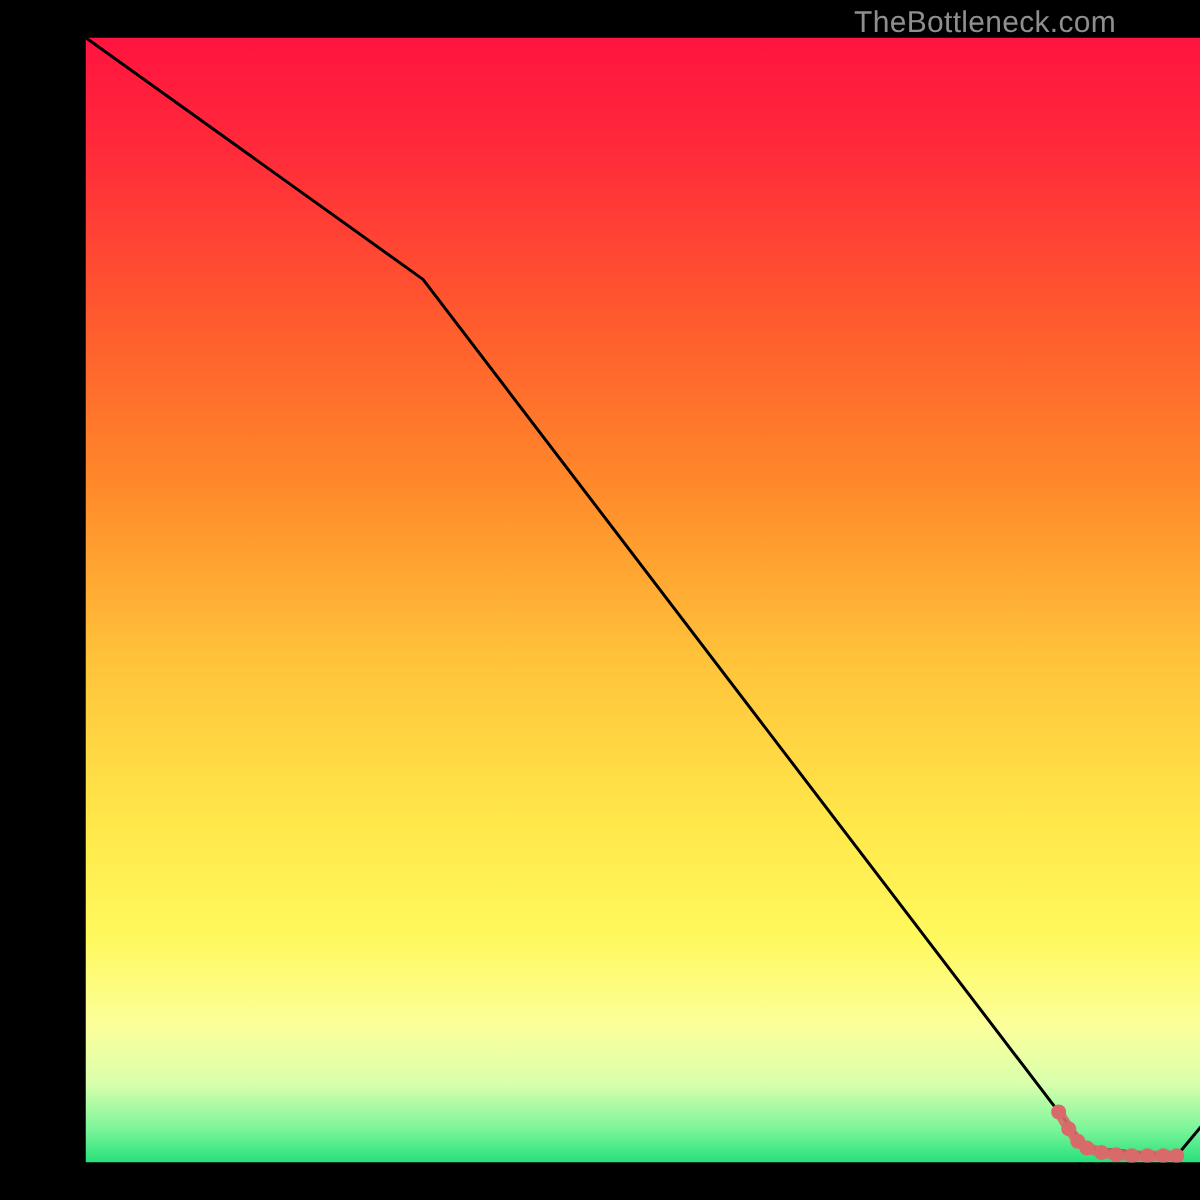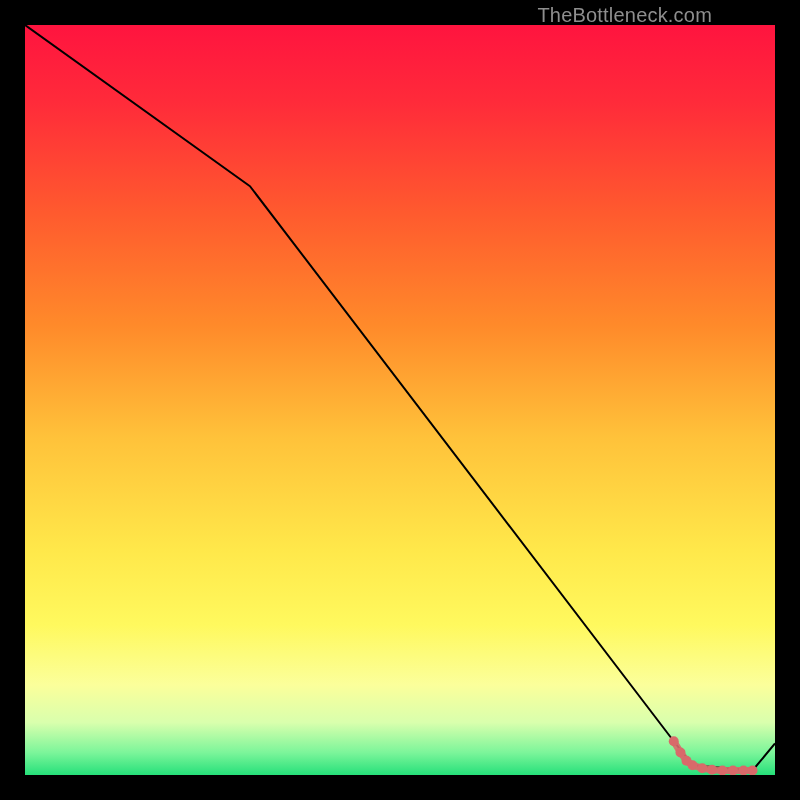--- a/index.html
+++ b/index.html
@@ -8,20 +8,21 @@
     width: 800px;
     height: 800px;
     background: #000;
     overflow: hidden;
   }
   .frame {
     position: relative;
     width: 724px;
     height: 800px;
     background: #000;
+    margin-left: 32px;
   }
   .plot {
     position: absolute;
     left: 25px;
     top: 25px;
     width: 750px;
     height: 750px;
   }
   .branding {
     position: absolute;

